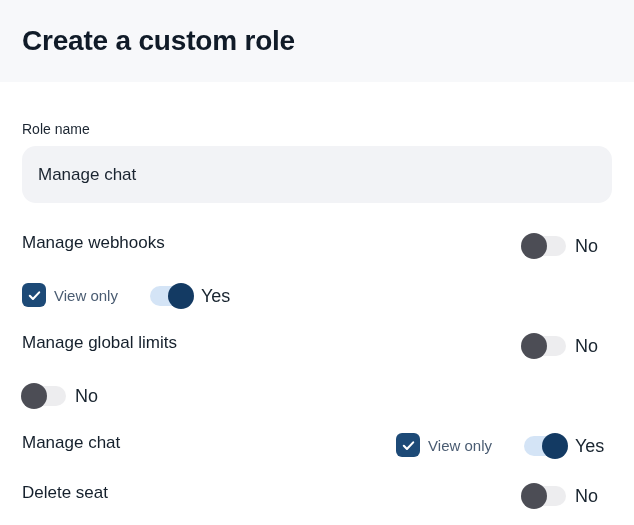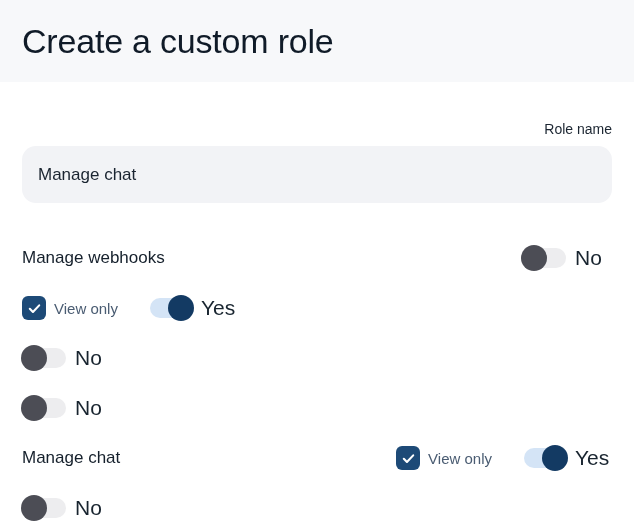--- a/index.html
+++ b/index.html
@@ -22,51 +22,50 @@
     font-family: "Liberation Sans", sans-serif;
   }
   .header {
     height: 82px;
     background: var(--header-bg);
     display: flex;
     align-items: center;
     padding: 0 22px;
   }
   .header h1 {
-    font-size: 34px;
-    font-weight: 400;
+    font-size: 28px;
+    font-weight: 700;
     letter-spacing: -0.2px;
     color: var(--title-text);
   }
   .content { padding: 0 22px; }
   .field { margin-top: 39px; }
   .field-label {
     display: block;
     font-size: 14px;
     color: #1b2531;
     margin-bottom: 9px;
-    text-align: right;
   }
   .text-input {
     width: 100%;
     height: 57px;
     border: none;
     outline: none;
     border-radius: 14px;
     background: var(--input-bg);
     padding: 0 16px;
     font-family: "Liberation Sans", sans-serif;
     font-size: 17px;
     color: #1a2430;
   }
   .perm-list { margin-top: 30px; }
   .perm-row {
     height: 50px;
     display: flex;
-    align-items: center;
+    align-items: flex-start;
   }
   .perm-label {
     flex: 1;
     font-size: 17px;
     color: var(--label-text);
   }
   .view-only {
     display: flex;
     align-items: center;
     margin-right: 30px;
@@ -110,21 +109,21 @@
     top: 0;
     width: 26px; height: 26px;
     border-radius: 50%;
   }
   .toggle.off .track { background: var(--toggle-off-track); }
   .toggle.off .knob  { background: var(--toggle-off-knob); left: -1px; }
   .toggle.on  .track { background: var(--toggle-on-track); }
   .toggle.on  .knob  { background: var(--toggle-on-knob); left: 20px; }
   .state-label {
     margin-left: 7px;
-    font-size: 21px;
+    font-size: 18px;
     color: #18242f;
   }
 </style>
 </head>
 <body>
 
 <div class="header">
   <h1>Create a custom role</h1>
 </div>
 
@@ -159,20 +158,21 @@
     <span class="toggle-group">
       <span class="toggle on">
         <span class="track"></span>
         <span class="knob"></span>
       </span>
       <span class="state-label">Yes</span>
     </span>
   </div>
 
   <div class="perm-row">
+    <span class="perm-label">Manage global limits</span>
 
     <span class="toggle-group">
       <span class="toggle off">
         <span class="track"></span>
         <span class="knob"></span>
       </span>
       <span class="state-label">No</span>
     </span>
   </div>
 
@@ -200,20 +200,21 @@
     <span class="toggle-group">
       <span class="toggle on">
         <span class="track"></span>
         <span class="knob"></span>
       </span>
       <span class="state-label">Yes</span>
     </span>
   </div>
 
   <div class="perm-row">
+    <span class="perm-label">Delete seat</span>
 
     <span class="toggle-group">
       <span class="toggle off">
         <span class="track"></span>
         <span class="knob"></span>
       </span>
       <span class="state-label">No</span>
     </span>
   </div>
 </div>

